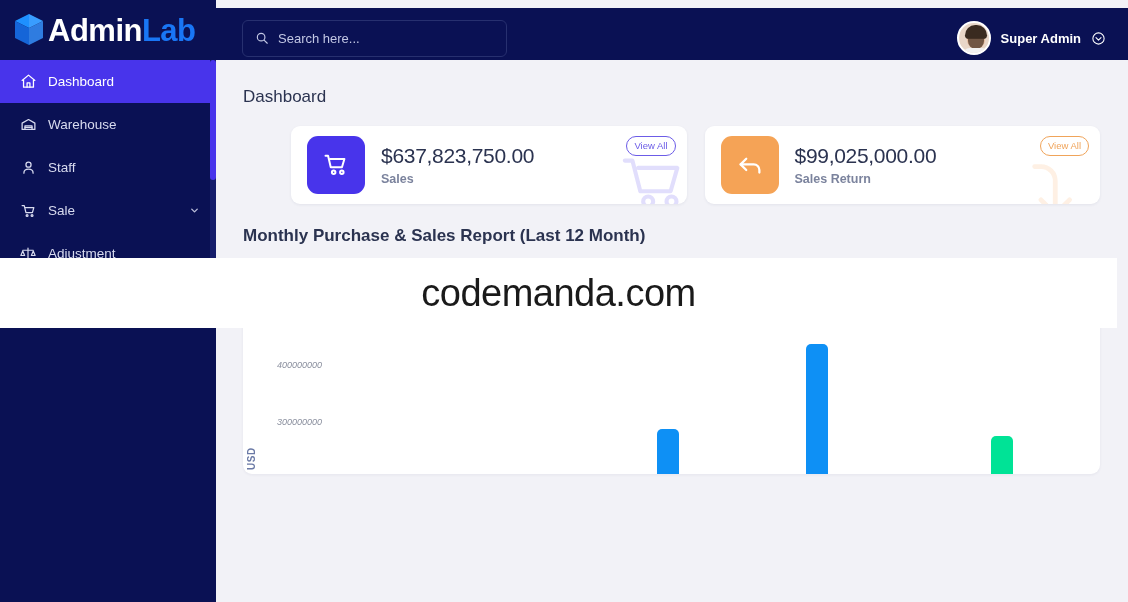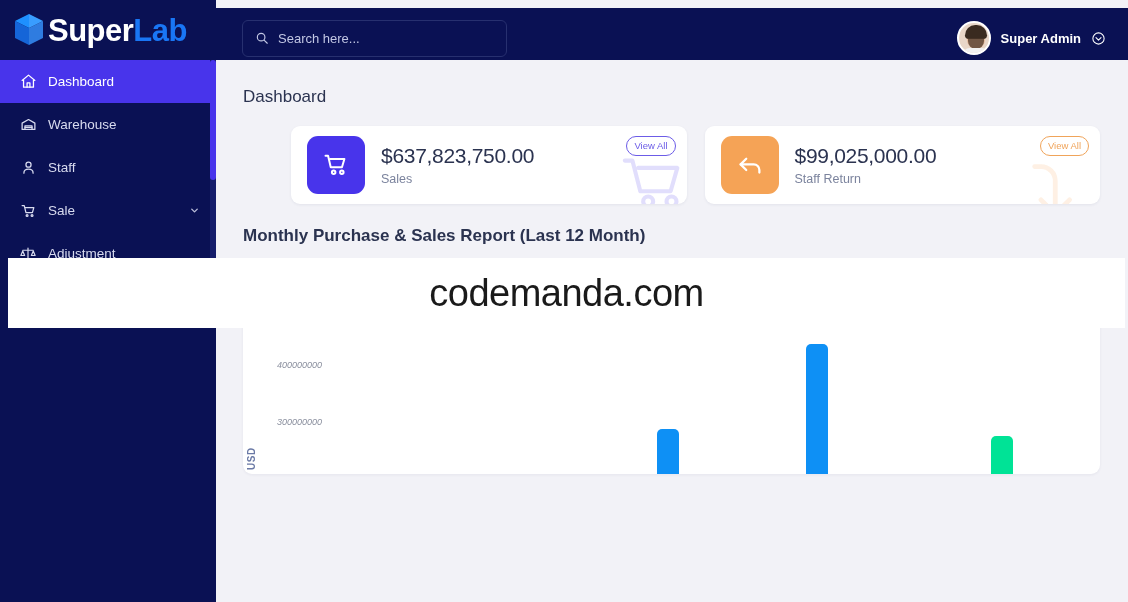--- a/index.html
+++ b/index.html
@@ -136,21 +136,21 @@
   .stat-ico {
     width: 58px; height: 58px; border-radius: 11px;
     display: flex; align-items: center; justify-content: center;
     flex: 0 0 auto; margin-right: 16px;
   }
   .stat-text { position: relative; z-index: 2; }
   .stat-value {
     font-size: 21px; color: #2b3350; letter-spacing: -.3px;
     white-space: nowrap;
   }
-  .stat-label { font-size: 12.5px; color: #7b839d; margin-top: 4px; }
+  .stat-label { font-size: 12.5px; color: #7b839d; margin-top: 4px; font-weight: bold; }
   .view-all {
     position: absolute; right: 11px; top: 10px;
     font-size: 9.5px; line-height: 1;
     padding: 4px 7px; border-radius: 10px;
     border: 1px solid currentColor;
     background: #ffffff;
     cursor: pointer; z-index: 3;
   }
   .card-watermark {
     position: absolute; right: -6px; bottom: -16px;
@@ -186,21 +186,21 @@
     letter-spacing: .5px;
   }
   .bar {
     position: absolute; bottom: 0;
     width: 22px;
     border-radius: 5px 5px 0 0;
   }
 
   
   #wm-banner {
-    position: absolute; left: 8px; top: 258px;
+    position: absolute; left: 0; top: 258px;
     width: 1117px; height: 70px;
     background: #ffffff;
     display: flex; align-items: center; justify-content: center;
     z-index: 50;
   }
   #wm-text {
     font-size: 38px; color: #1a1a1a;
     font-family: "Liberation Sans Narrow", "Liberation Sans", sans-serif;
     letter-spacing: -.5px;
   }
@@ -215,21 +215,21 @@
     <div id="brand">
       <span class="cube-icon">
         <svg viewBox="0 0 34 36" width="34" height="36">
           <polygon points="17,2 31,9 17,16 3,9" fill="#1e90ff"></polygon>
           <polygon points="3,9 17,16 17,33 3,26" fill="#1565d8"></polygon>
           <polygon points="31,9 17,16 17,33 31,26" fill="#2f7ce0"></polygon>
           <polygon points="17,2 31,9 17,16" fill="#ffffff" opacity="0.12"></polygon>
         </svg>
       </span>
       <span class="brand-text">
-        <span class="brand-a">Super</span><span class="brand-b">Lab</span>
+        <span class="brand-a">Admin</span><span class="brand-b">Lab</span>
       </span>
     </div>
 
     <nav class="nav">
 
       <div class="nav-item active">
         <span class="nav-ico">
           <svg width="17" height="17" viewBox="0 0 24 24" fill="none" stroke="currentColor" stroke-width="1.8" stroke-linecap="round" stroke-linejoin="round">
               <path d="M3 10.5 12 3l9 7.5"></path>
               <path d="M5 10v10h14V10"></path>
@@ -365,21 +365,21 @@
 
       <div class="stat-card">
         <div class="stat-ico" style="background:#f5a356">
           <svg width="30" height="30" viewBox="0 0 24 24" fill="none" stroke="#ffffff" stroke-width="1.8" stroke-linecap="round" stroke-linejoin="round">
               <path d="M9 7 4.5 11.5 9 16"></path>
               <path d="M4.5 11.5H15a4.5 4.5 0 0 1 4.5 4.5v2"></path>
             </svg>
         </div>
         <div class="stat-text">
           <div class="stat-value">$99,025,000.00</div>
-          <div class="stat-label">Staff Return</div>
+          <div class="stat-label">Sales Return</div>
         </div>
         <div class="view-all" style="color:#f0a45a">View All</div>
         <div class="card-watermark" style="right:0px;bottom:-22px">
           <svg width="80" height="76" viewBox="0 0 24 24" fill="none" stroke="#f5a356" stroke-width="1.5" stroke-linecap="round" stroke-linejoin="round">
               <path d="M15 17 10.5 21.5 6 17"></path>
               <path d="M10.5 21.5V11A4.5 4.5 0 0 0 6 6.5H4"></path>
             </svg>
         </div>
       </div>
 

